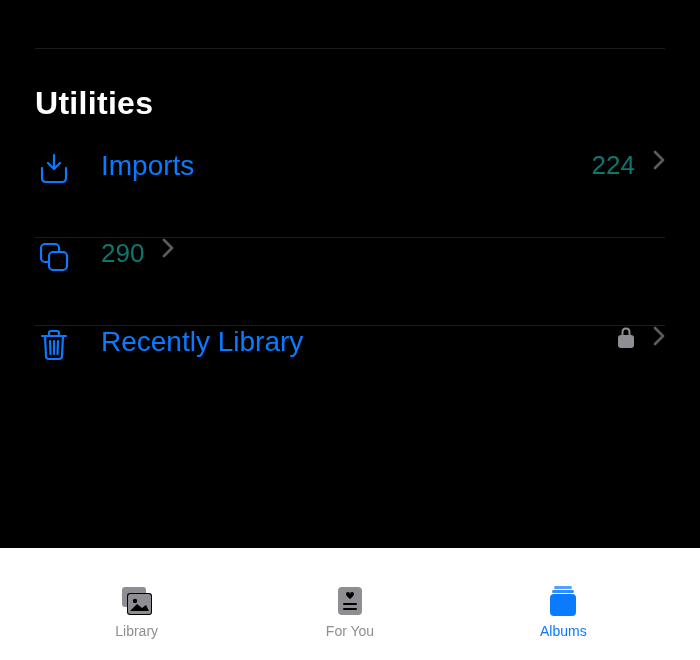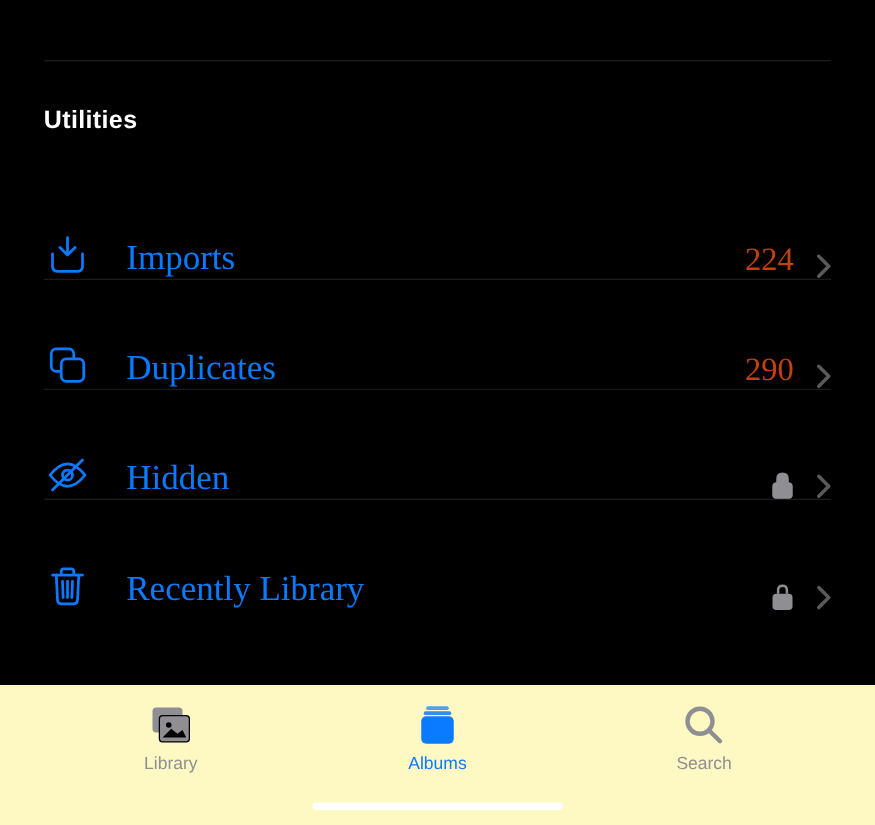--- a/index.html
+++ b/index.html
@@ -24,34 +24,33 @@
       height: 1px;
       background: #1c1c1e;
       margin: 0 35px;
       margin-top: 48px;
       position: absolute;
       top: 0;
       left: 0;
       right: 0;
     }
     .section-title {
-      font-size: 20px;
+      font-size: 32px;
       font-weight: 700;
       color: #ffffff;
       margin-top: 40px;
       margin-bottom: 28px;
       letter-spacing: 0.3px;
     }
     .list-item {
       display: flex;
-      align-items: flex-end;
+      align-items: flex-start;
       height: 88px;
       border-bottom: 1px solid #1c1c1e;
       cursor: pointer;
-      font-family: Liberation Serif, serif;
     }
     .list-item:last-of-type {
       border-bottom: none;
     }
     .item-icon {
       width: 38px;
       height: 38px;
       display: flex;
       align-items: center;
       justify-content: center;
@@ -63,21 +62,21 @@
       height: 34px;
     }
     .item-label {
       font-size: 28px;
       color: #0a7aff;
       flex: 1;
       font-weight: 400;
     }
     .item-count {
       font-size: 26px;
-      color: #c2410c;
+      color: #0f766e;
       margin-right: 18px;
     }
     .item-lock {
       display: flex;
       align-items: center;
       margin-right: 18px;
     }
     .item-lock svg {
       width: 18px;
       height: 22px;
@@ -89,24 +88,24 @@
     .chevron svg {
       width: 12px;
       height: 20px;
     }
     .tab-bar {
       position: absolute;
       bottom: 0;
       left: 0;
       right: 0;
       height: 112px;
-      background: #fef9c3;
+      background: #ffffff;
       display: flex;
       justify-content: space-around;
-      align-items: flex-start;
+      align-items: center;
       padding-top: 14px;
       padding-left: 30px;
       padding-right: 30px;
     }
     .tab-item {
       display: flex;
       flex-direction: column;
       align-items: center;
       cursor: pointer;
       min-width: 80px;
@@ -172,51 +171,28 @@
       </span>
     </div>
 
     <div class="list-item">
       <div class="item-icon">
         <svg viewBox="0 0 34 34" fill="none" stroke="#0a7aff" stroke-width="2.2">
           <rect x="4" y="4" width="18" height="18" rx="4"></rect>
           <rect x="12" y="12" width="18" height="18" rx="4" fill="#000"></rect>
         </svg>
       </div>
-      <span class="item-label">Duplicates</span>
       <span class="item-count">290</span>
       <span class="chevron">
         <svg viewBox="0 0 12 20" fill="none" stroke="#5a5a5e" stroke-width="2.8">
           <path d="M2 2 L10 10 L2 18" stroke-linecap="round" stroke-linejoin="round"></path>
         </svg>
       </span>
     </div>
 
-    <div class="list-item">
-      <div class="item-icon">
-        <svg viewBox="0 0 34 34" fill="none" stroke="#0a7aff" stroke-width="2.2">
-          <path d="M3 17 Q10 8 17 8 Q24 8 31 17 Q24 26 17 26 Q10 26 3 17 Z" stroke-linejoin="round"></path>
-          <circle cx="17" cy="17" r="4"></circle>
-          <line x1="5" y1="29" x2="29" y2="5" stroke-linecap="round"></line>
-        </svg>
-      </div>
-      <span class="item-label">Hidden</span>
-      <span class="item-lock">
-        <svg viewBox="0 0 18 22" fill="#8e8e93">
-          <path d="M4 9 L4 6 Q4 1 9 1 Q14 1 14 6 L14 9 M4 9 L14 9 Q17 9 17 12 L17 19 Q17 22 14 22 L4 22 Q1 22 1 19 L1 12 Q1 9 4 9 Z" fill="#8e8e93"></path>
-          <path d="M5.5 9 L5.5 6 Q5.5 2.5 9 2.5 Q12.5 2.5 12.5 6 L12.5 9" fill="none" stroke="#8e8e93" stroke-width="2"></path>
-          <rect x="1" y="9" width="16" height="13" rx="3" fill="#8e8e93"></rect>
-        </svg>
-      </span>
-      <span class="chevron">
-        <svg viewBox="0 0 12 20" fill="none" stroke="#5a5a5e" stroke-width="2.8">
-          <path d="M2 2 L10 10 L2 18" stroke-linecap="round" stroke-linejoin="round"></path>
-        </svg>
-      </span>
-    </div>
 
     <div class="list-item">
       <div class="item-icon">
         <svg viewBox="0 0 34 34" fill="none" stroke="#0a7aff" stroke-width="2.2">
           <path d="M5 8 L29 8 M12 8 L12 5 Q12 3 14 3 L20 3 Q22 3 22 5 L22 8" stroke-linecap="round" stroke-linejoin="round"></path>
           <path d="M8 8 L9 28 Q9 31 12 31 L22 31 Q25 31 25 28 L26 8" stroke-linecap="round" stroke-linejoin="round"></path>
           <line x1="13" y1="13" x2="13.5" y2="26" stroke-linecap="round"></line>
           <line x1="17" y1="13" x2="17" y2="26" stroke-linecap="round"></line>
           <line x1="21" y1="13" x2="20.5" y2="26" stroke-linecap="round"></line>
         </svg>
@@ -244,36 +220,38 @@
         <rect x="3" y="4" width="24" height="20" rx="3" fill="#8e8e93"></rect>
         <rect x="8" y="10" width="25" height="22" rx="3" fill="#000"></rect>
         <rect x="9" y="11" width="23" height="20" rx="2.5" fill="#8e8e93"></rect>
         <circle cx="16" cy="18" r="2.2" fill="#000"></circle>
         <path d="M11 28 L18 21 L23 25 L27 22 L30 28 Z" fill="#000"></path>
       </svg>
     </div>
     <span class="tab-label">Library</span>
   </div>
 
+  <div class="tab-item">
+    <div class="tab-icon">
+      <svg viewBox="0 0 36 36" fill="#8e8e93">
+        <rect x="6" y="4" width="24" height="28" rx="4" fill="#8e8e93"></rect>
+        <path d="M14 11 Q14 9 16 9 Q18 9 18 11 Q18 9 20 9 Q22 9 22 11 Q22 13 18 16 Q14 13 14 11 Z" fill="#000"></path>
+        <rect x="11" y="20" width="14" height="2" rx="1" fill="#000"></rect>
+        <rect x="11" y="25" width="14" height="2" rx="1" fill="#000"></rect>
+      </svg>
+    </div>
+    <span class="tab-label">For You</span>
+  </div>
 
   <div class="tab-item active">
     <div class="tab-icon">
       <svg viewBox="0 0 36 36" fill="#0a7aff">
         <rect x="9" y="3" width="18" height="3" rx="1.5" fill="#0a7aff" opacity="0.7"></rect>
         <rect x="7" y="7" width="22" height="3" rx="1.5" fill="#0a7aff" opacity="0.85"></rect>
         <rect x="5" y="11" width="26" height="22" rx="4" fill="#0a7aff"></rect>
       </svg>
     </div>
     <span class="tab-label">Albums</span>
   </div>
 
-  <div class="tab-item">
-    <div class="tab-icon">
-      <svg viewBox="0 0 36 36" fill="none" stroke="#8e8e93" stroke-width="3.5">
-        <circle cx="15" cy="15" r="10"></circle>
-        <line x1="23" y1="23" x2="31" y2="31" stroke-linecap="round"></line>
-      </svg>
-    </div>
-    <span class="tab-label">Search</span>
-  </div>
 </div>
 
 <div class="home-indicator"></div>
 
 </body></html>

